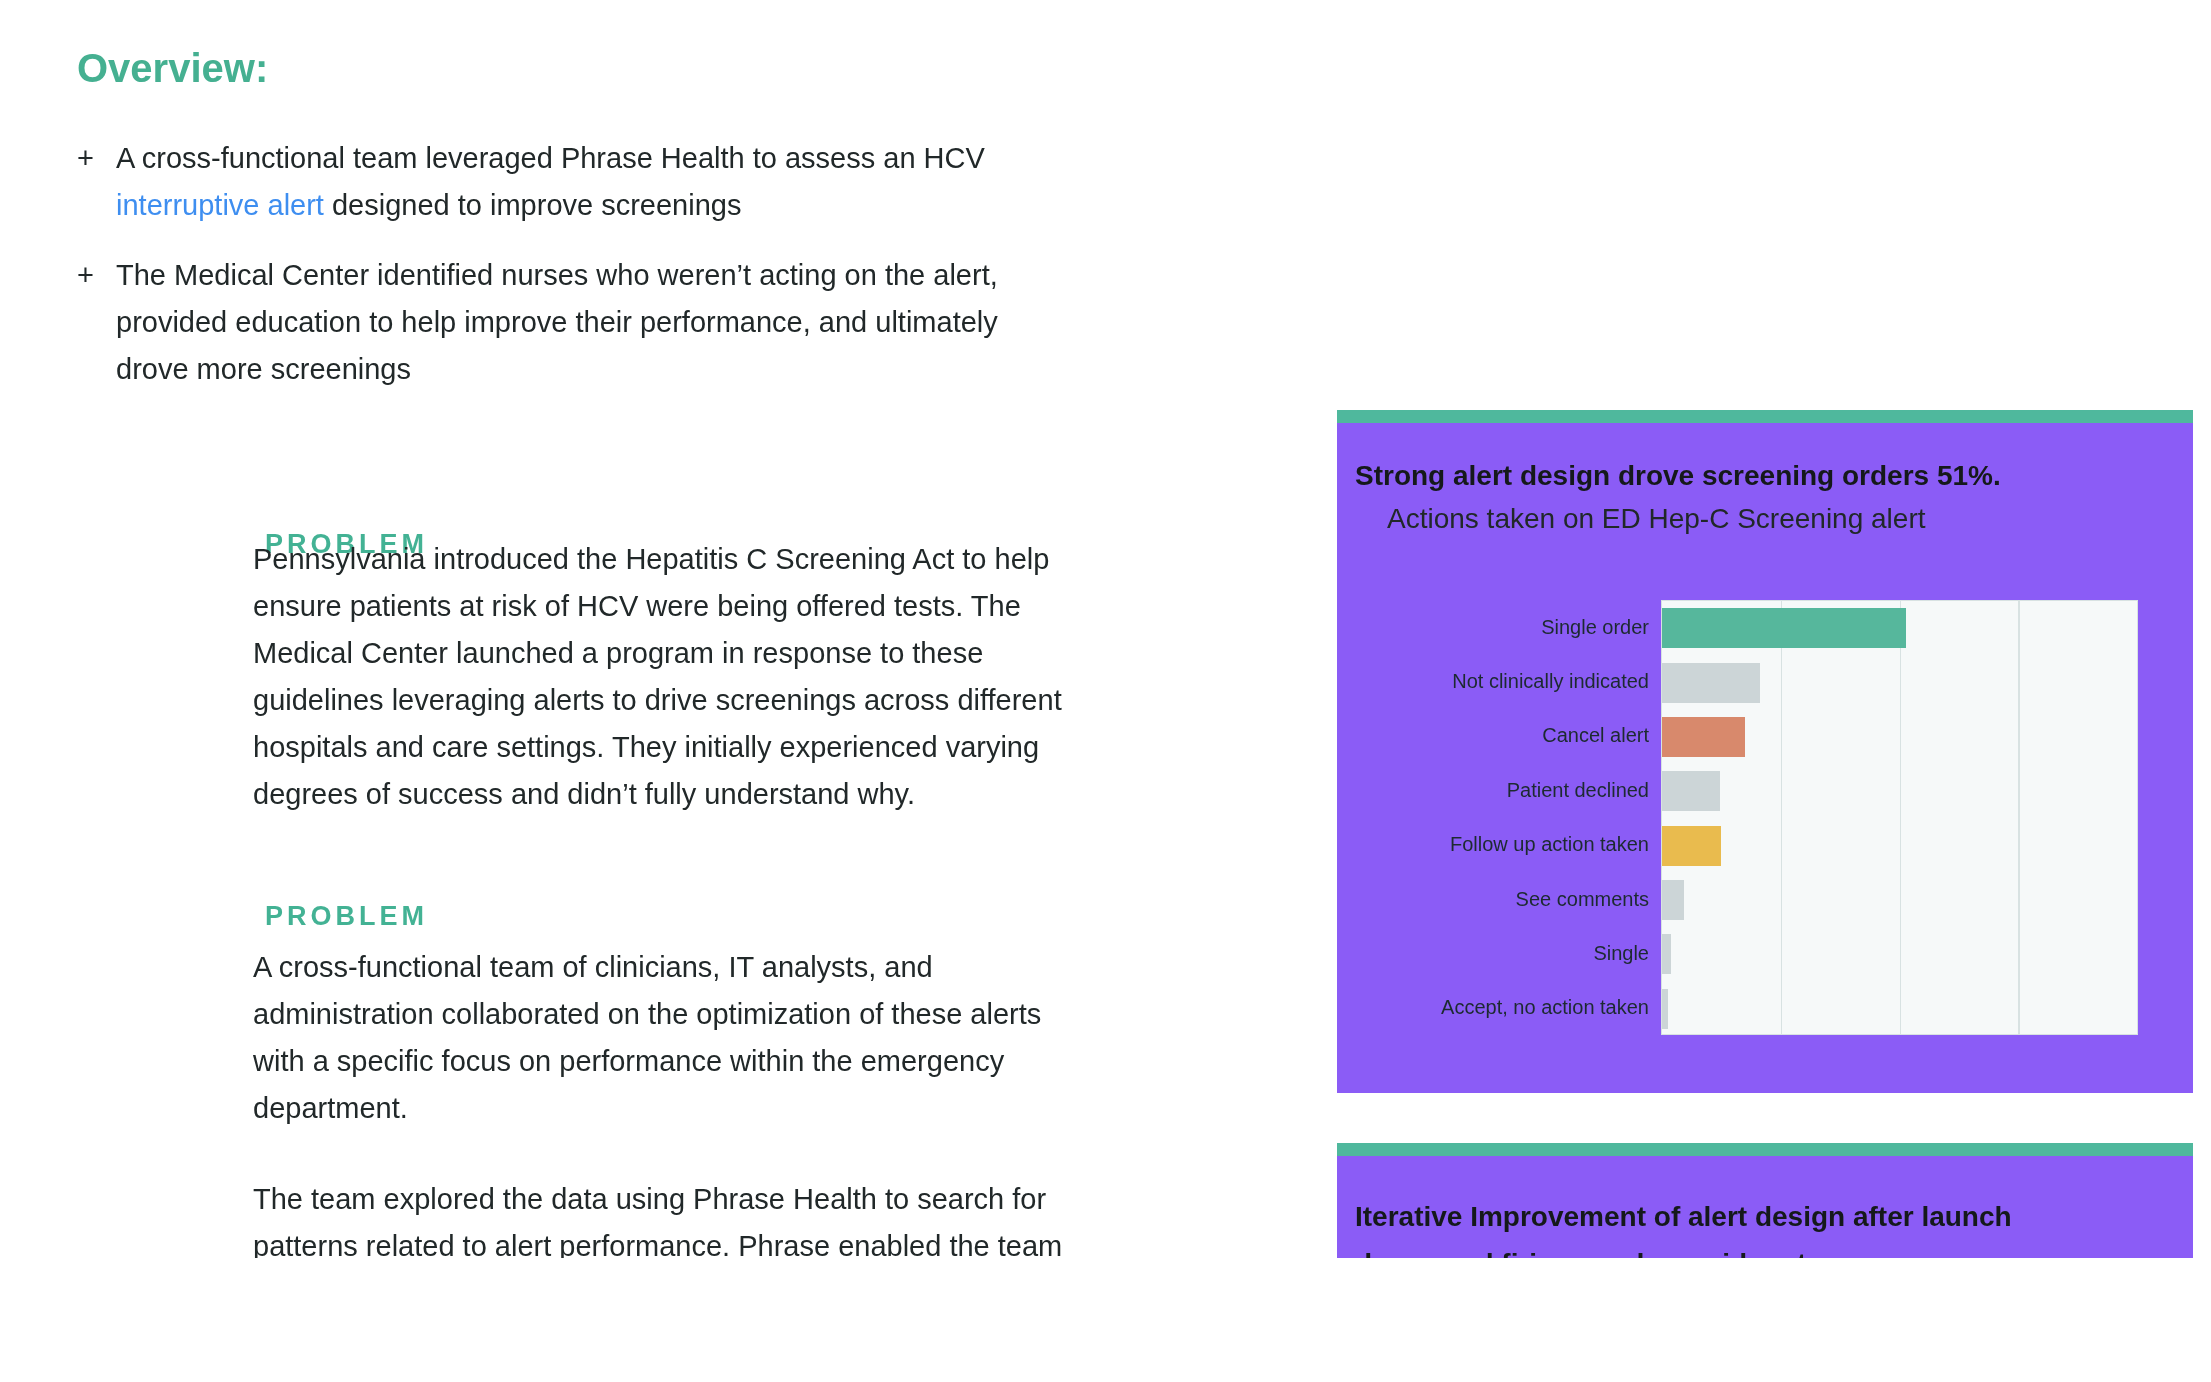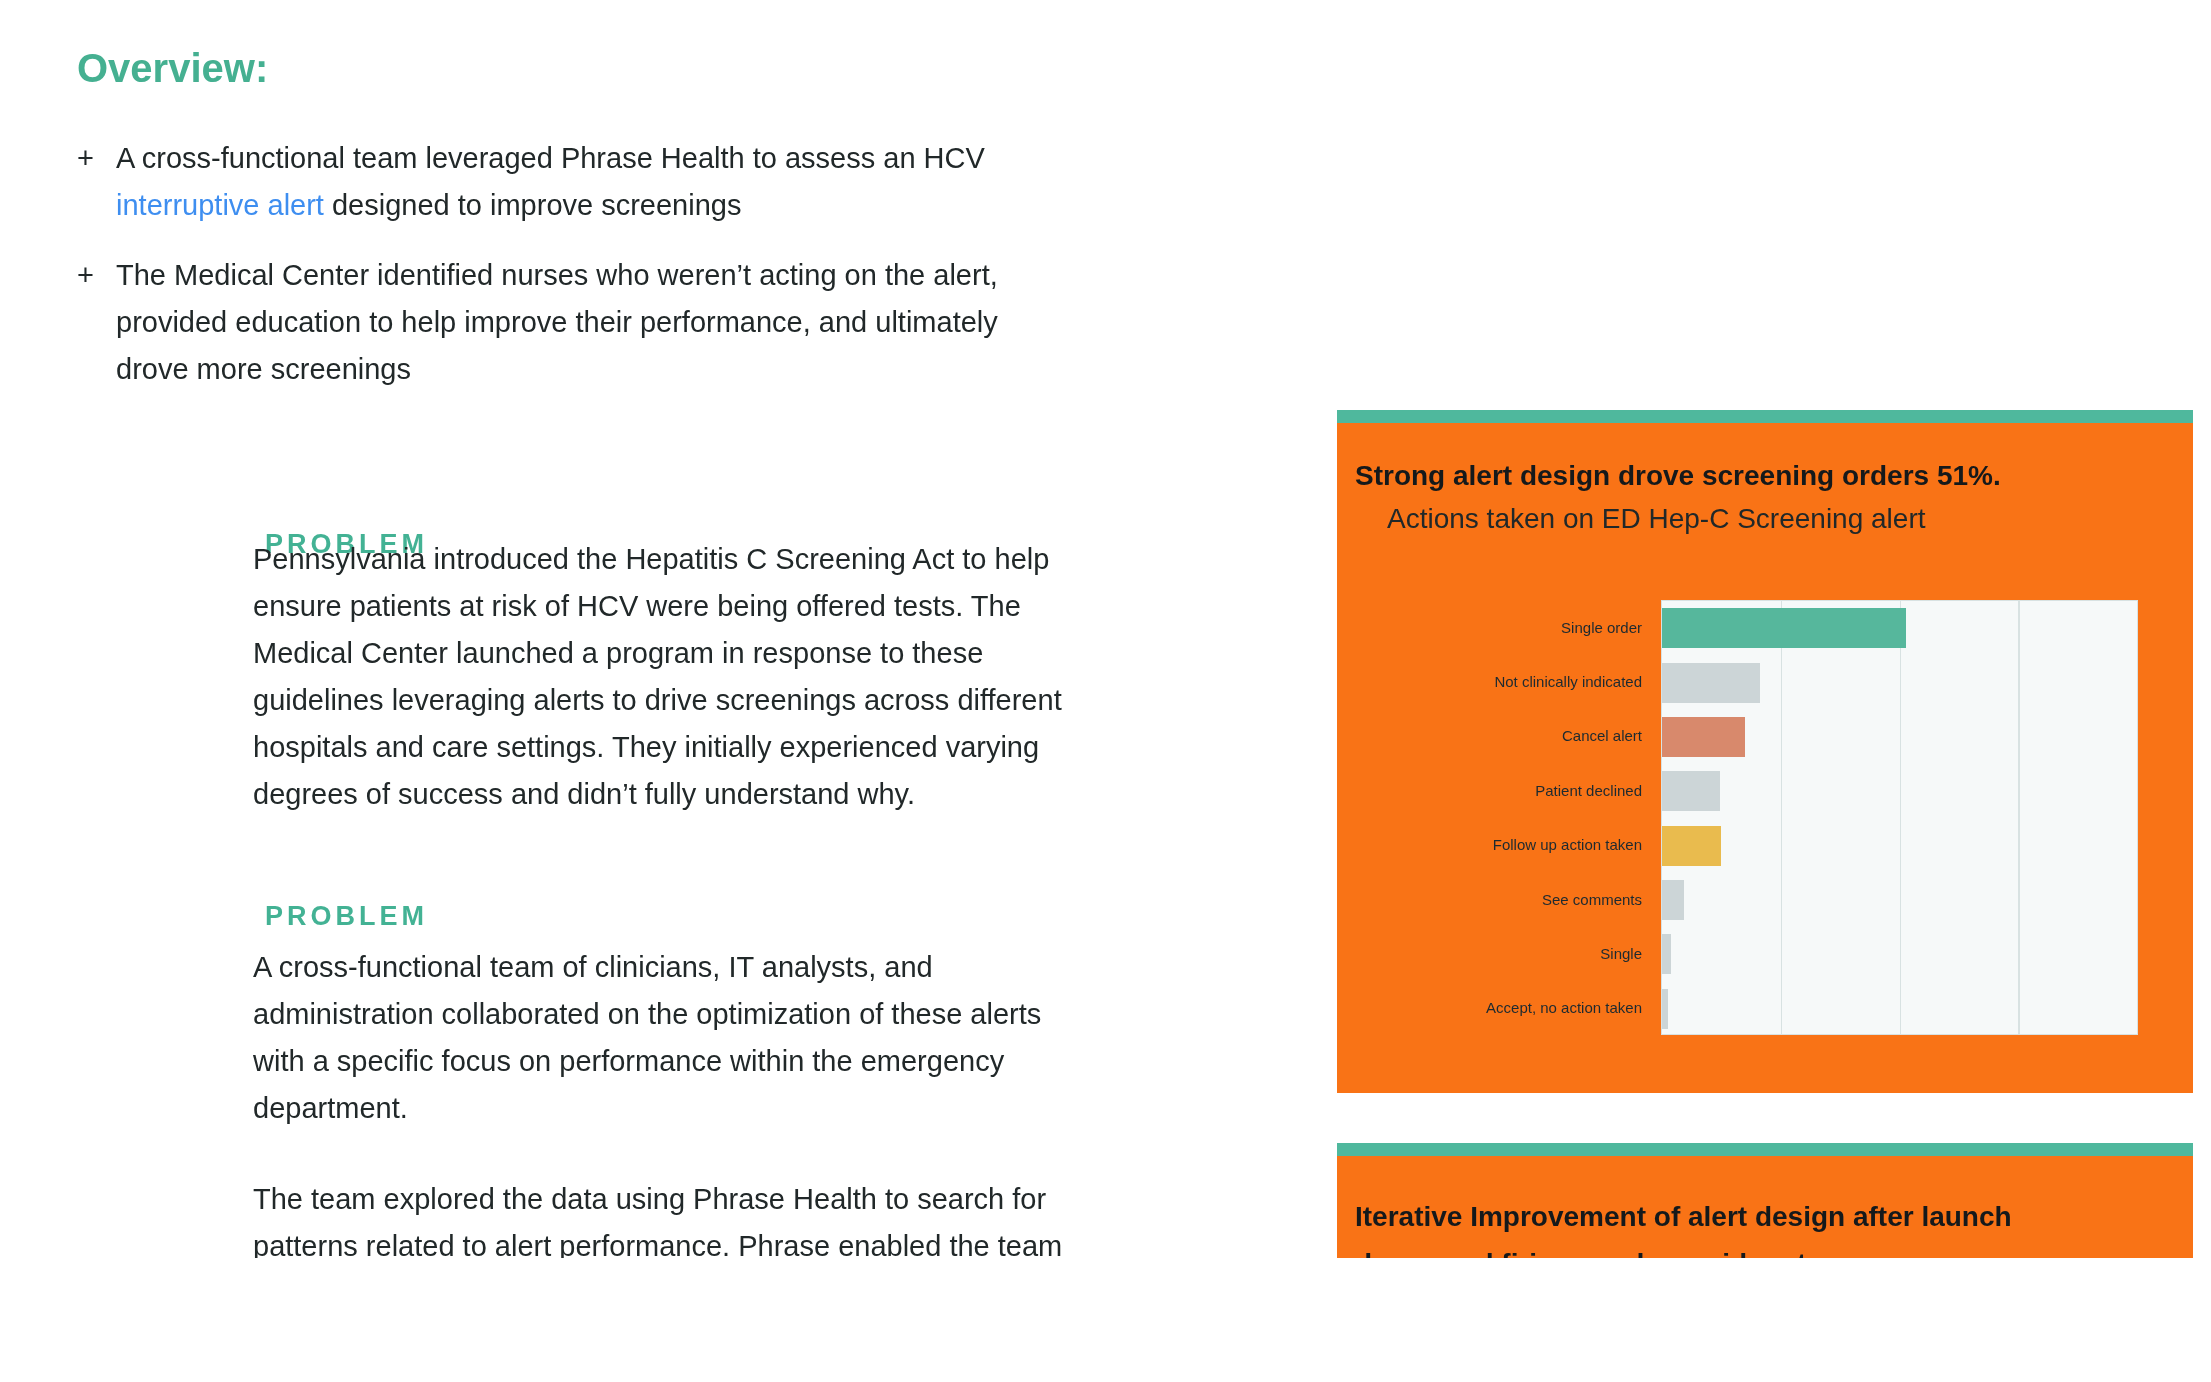--- a/index.html
+++ b/index.html
@@ -28,43 +28,43 @@
   .problem-h{top:529px;}
   .approach-h{top:901px;}
   .body-text{
     position:absolute;left:253px;width:1020px;
     font-size:29px;line-height:47px;white-space:pre-line;color:#212829;
   }
   .problem-p{top:536px;}
   .approach-p1{top:944px;}
   .approach-p2{top:1176px;}
   
-  .card{position:absolute;left:1337px;width:856px;background:#f97316;}
+  .card{position:absolute;left:1337px;width:856px;background:#8b5cf6;}
   .card1{top:410px;height:683px;}
   .card2{top:1143px;height:420px;}
   .strip{position:absolute;top:0;left:0;right:0;height:13px;background:#4FB89D;}
   .card-title{
     position:absolute;left:18px;right:20px;
     font-size:28px;font-weight:700;line-height:47px;color:#15191b;
     white-space:pre-line;
   }
   .card1 .card-title{top:42px;}
   .card2 .card-title{top:50px;}
   .card-sub{
     position:absolute;left:18px;right:19px;
     font-size:28px;font-weight:400;color:#212829;margin-left:32px;
   }
   .card1 .card-sub{top:93px;}
   .card2 .card-sub{top:146px;}
   
   .labels1{position:absolute;left:0;top:190px;width:312px;height:435px;}
   .labels1 .lab{
-    position:absolute;right:7px;height:54px;
+    position:absolute;right:0;height:54px;
     display:flex;align-items:center;justify-content:flex-end;
-    font-size:15px;color:#1d2a30;white-space:nowrap;
+    font-size:20px;color:#1d2a30;white-space:nowrap;
   }
   .plot{
     position:absolute;background:#F6F9F9;
     border:1.5px solid #D8E2E2;box-sizing:border-box;
   }
   .plot1{left:324px;top:190px;width:477px;height:435px;}
   .gridline{position:absolute;top:0;bottom:0;width:1.5px;background:#D8E2E2;}
   .bar{position:absolute;left:0;height:40px;}
   
   .ytick{

